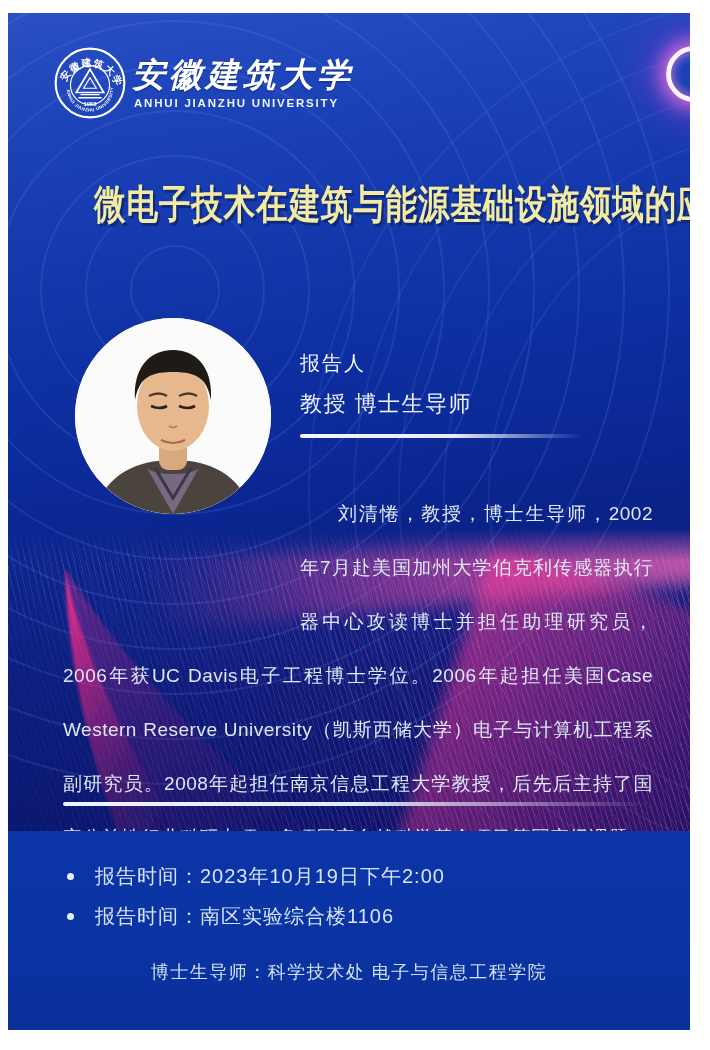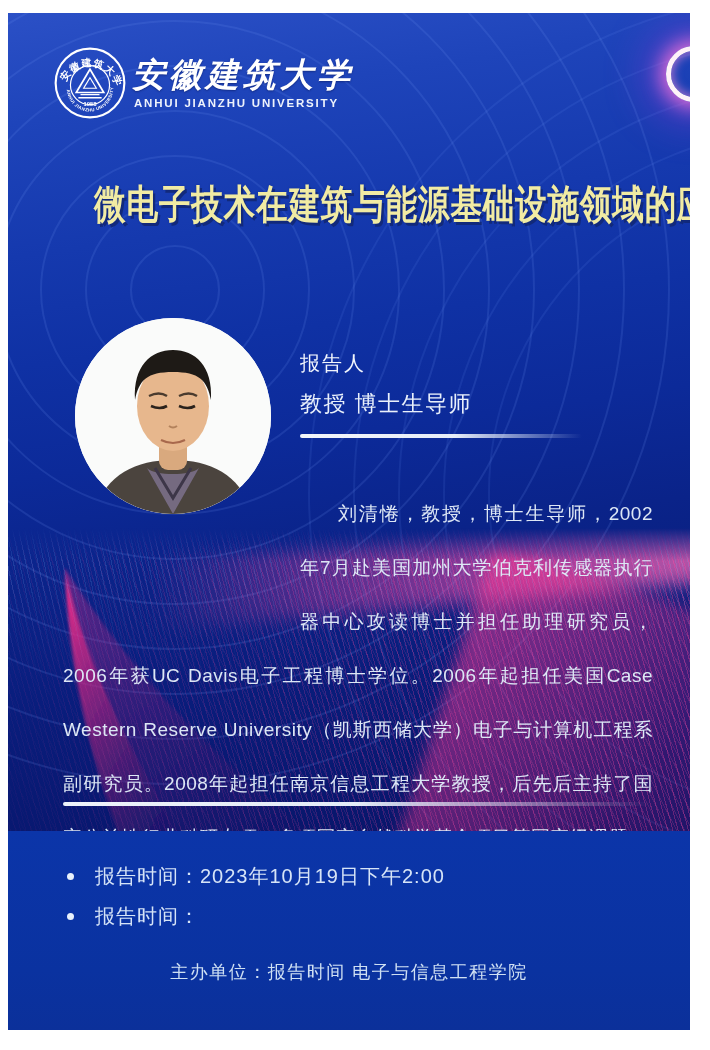--- a/index.html
+++ b/index.html
@@ -190,18 +190,19 @@
 
     <div class="bottom-panel">
       <div class="detail-row">
         <span class="bullet"></span>
         <span>报告时间：</span>
         <span>2023年10月19日下午2:00</span>
       </div>
       <div class="detail-row">
         <span class="bullet"></span>
         <span>报告时间：</span>
+        <span>南区实验综合楼1106</span>
       </div>
-      <div class="organizer">主办单位：报告时间  电子与信息工程学院</div>
+      <div class="organizer">博士生导师：科学技术处  电子与信息工程学院</div>
     </div>
 
   </div>
 </div>
 
 </body></html>

